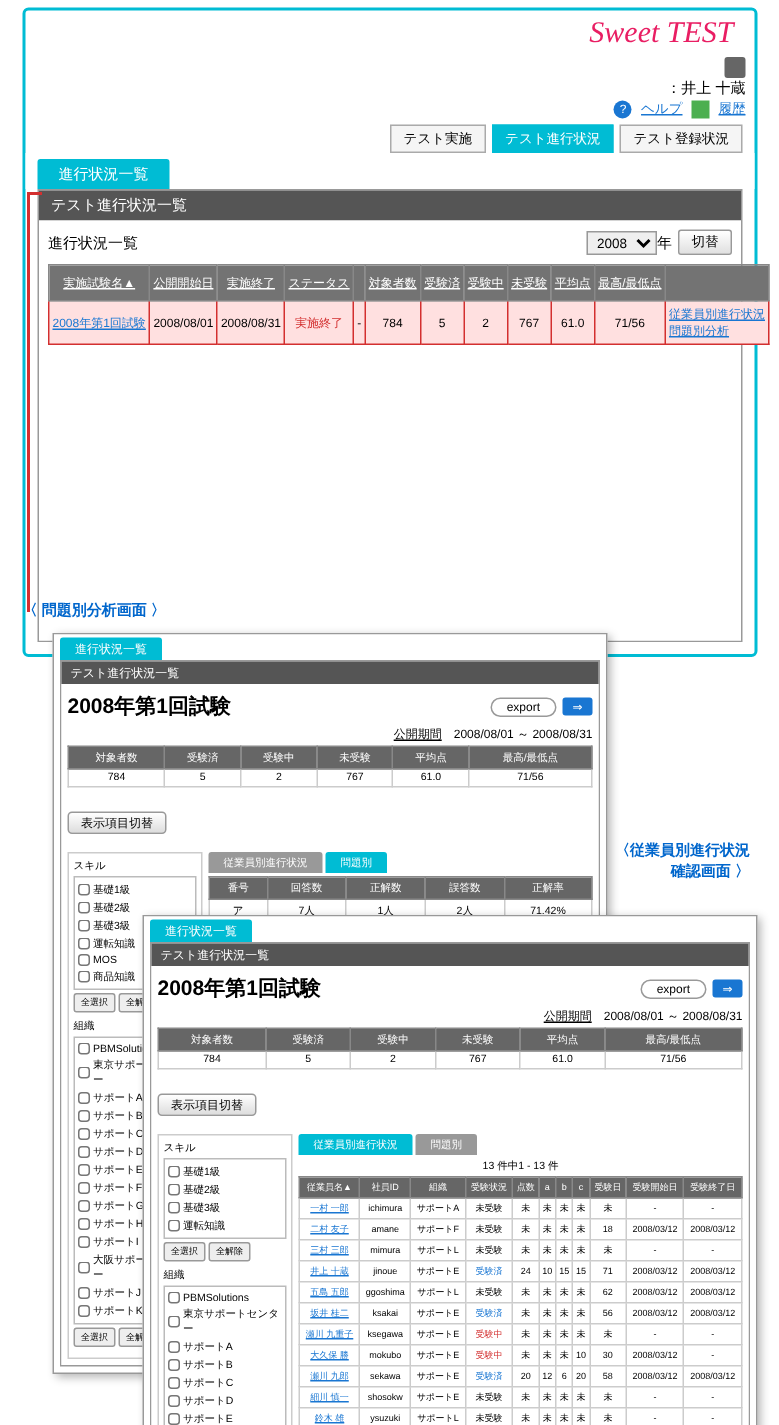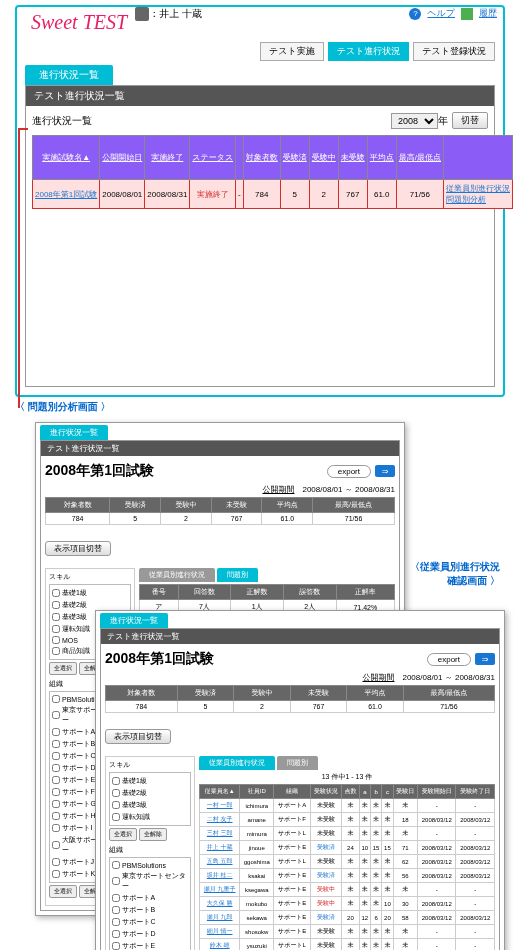--- a/index.html
+++ b/index.html
@@ -1,21 +1,21 @@
 <!DOCTYPE html>
 <html><head>
 <meta charset="utf-8">
 <style>
   * { box-sizing: border-box; margin: 0; padding: 0; }
   body { font-family: 'MS PGothic', sans-serif; font-size: 10px; background: #fff; width: 519px; height: 950px; position: relative; }
   
   
   .main-window { position: absolute; top: 5px; left: 15px; width: 490px; border: 2px solid #00bcd4; border-radius: 4px; background: #fff; }
   .logo { font-family: Georgia, serif; font-size: 20px; color: #e91e63; font-style: italic; padding: 4px 8px; display: inline-block; }
-  .header-bar { display: flex; align-items: flex-start; padding: 0 6px 4px; }
+  .header-bar { display: flex; align-items: flex-end; padding: 0 6px 4px; flex-direction: column; }
   .user-icon { width: 14px; height: 14px; background: #666; border-radius: 2px; display: inline-block; }
   .help-links { margin-left: auto; display: flex; gap: 6px; align-items: center; }
   .help-link { color: #1976d2; text-decoration: underline; font-size: 9px; }
   .help-icon { width: 12px; height: 12px; background: #1976d2; border-radius: 50%; display: inline-flex; align-items: center; justify-content: center; color: #fff; font-size: 8px; }
   .excel-icon { width: 12px; height: 12px; background: #4caf50; display: inline-block; }
   
   .top-tabs { display: flex; justify-content: flex-end; gap: 4px; padding: 0 8px; }
   .top-tab { border: 1px solid #aaa; padding: 2px 8px; font-size: 9px; background: #f5f5f5; cursor: pointer; }
   .top-tab.active { background: #00bcd4; color: #fff; border-color: #00bcd4; }
   
@@ -24,21 +24,21 @@
   
   .panel { margin: 0 8px 8px; border: 1px solid #999; }
   .panel-title { background: #555; color: #fff; padding: 3px 8px; font-size: 10px; }
   .panel-body { background: #fff; padding: 6px; min-height: 280px; }
   
   .controls-row { display: flex; align-items: center; margin-bottom: 6px; font-size: 10px; }
   .controls-row .year-select { margin-left: auto; border: 1px solid #999; padding: 1px 2px; font-size: 9px; }
   .btn { border: 1px solid #999; background: linear-gradient(#fff,#e0e0e0); padding: 1px 8px; font-size: 9px; cursor: pointer; margin-left: 4px; border-radius: 2px; }
   
   table.data { width: 100%; border-collapse: collapse; font-size: 8px; }
-  table.data th { background: #8b5cf6; color: #fff; padding: 16px 2px; border: 1px solid #888; text-decoration: underline; cursor: pointer; font-weight: normal; white-space: nowrap; }
+  table.data th { background: #737373; color: #fff; padding: 6px 2px; border: 1px solid #888; text-decoration: underline; cursor: pointer; font-weight: normal; white-space: nowrap; }
   table.data th.no-link { text-decoration: none; }
   table.data td { border: 1px solid #ccc; padding: 3px 2px; text-align: center; background: #fff; white-space: nowrap; }
   table.data tr.highlight td { background: #ffe0e0; border: 1px solid #d32f2f; }
   table.data tr.alt td { background: #e8f0f8; }
   .status-end { color: #d32f2f; }
   .link-cell { color: #1976d2; text-decoration: underline; text-align: left; cursor: pointer; }
   
   
   .callout-line { position: absolute; border-left: 2px solid #d32f2f; }
   .callout-line.h { border-left: none; border-top: 2px solid #d32f2f; }

